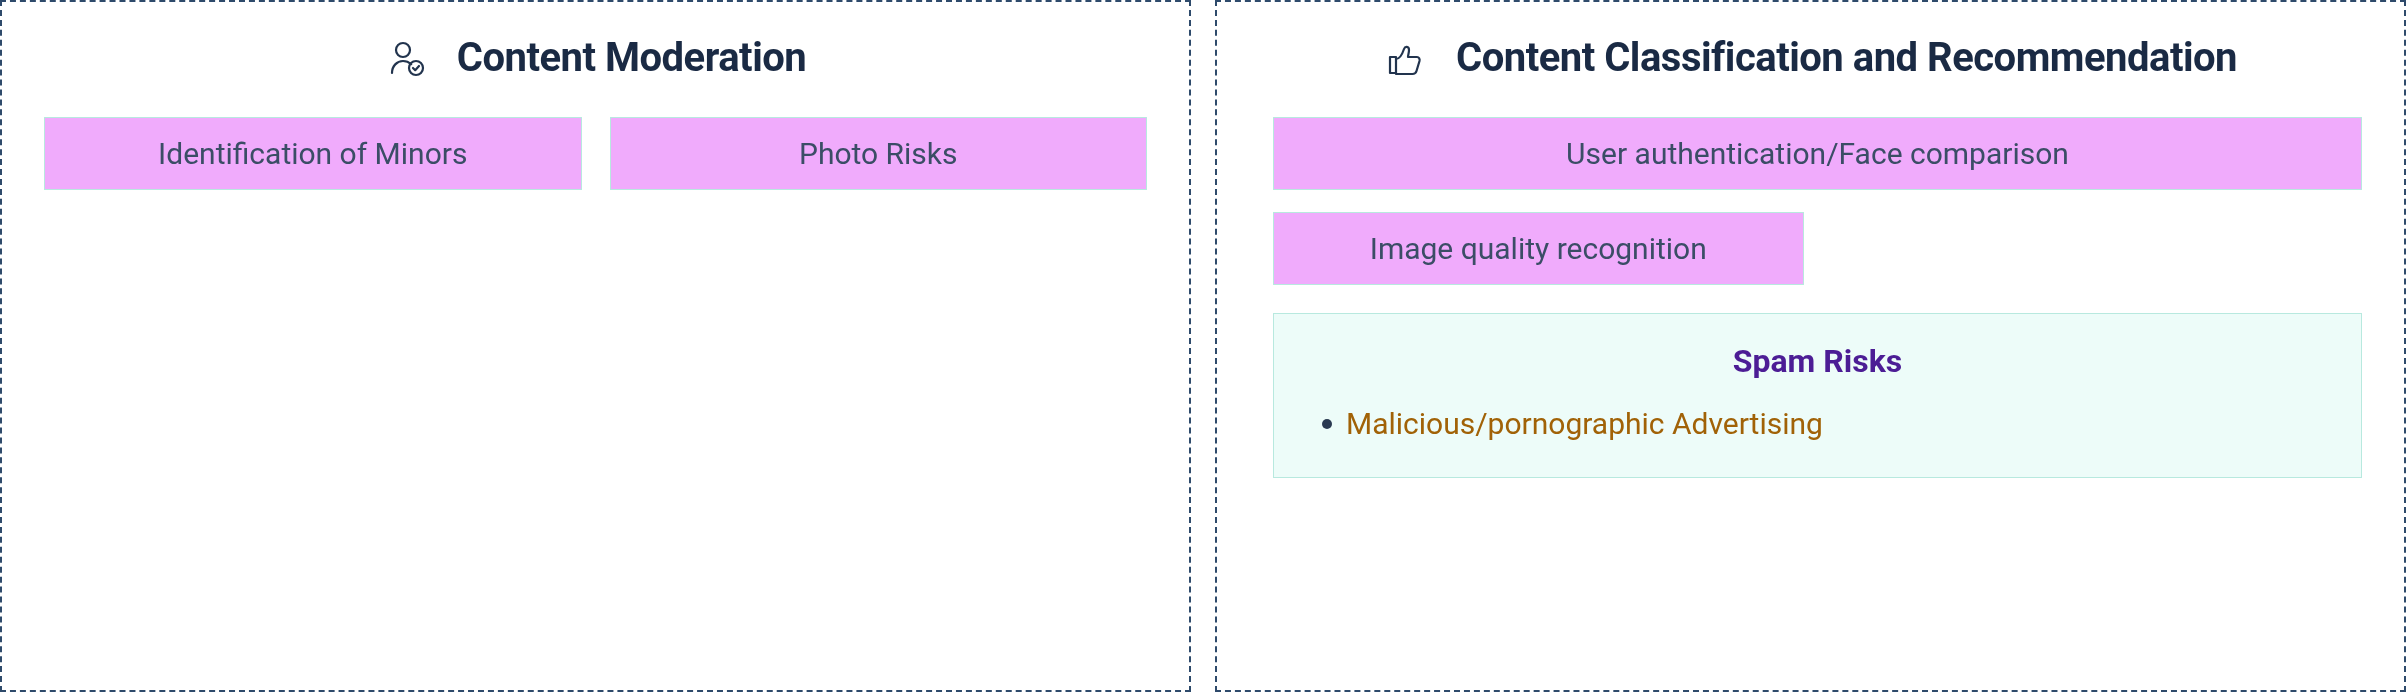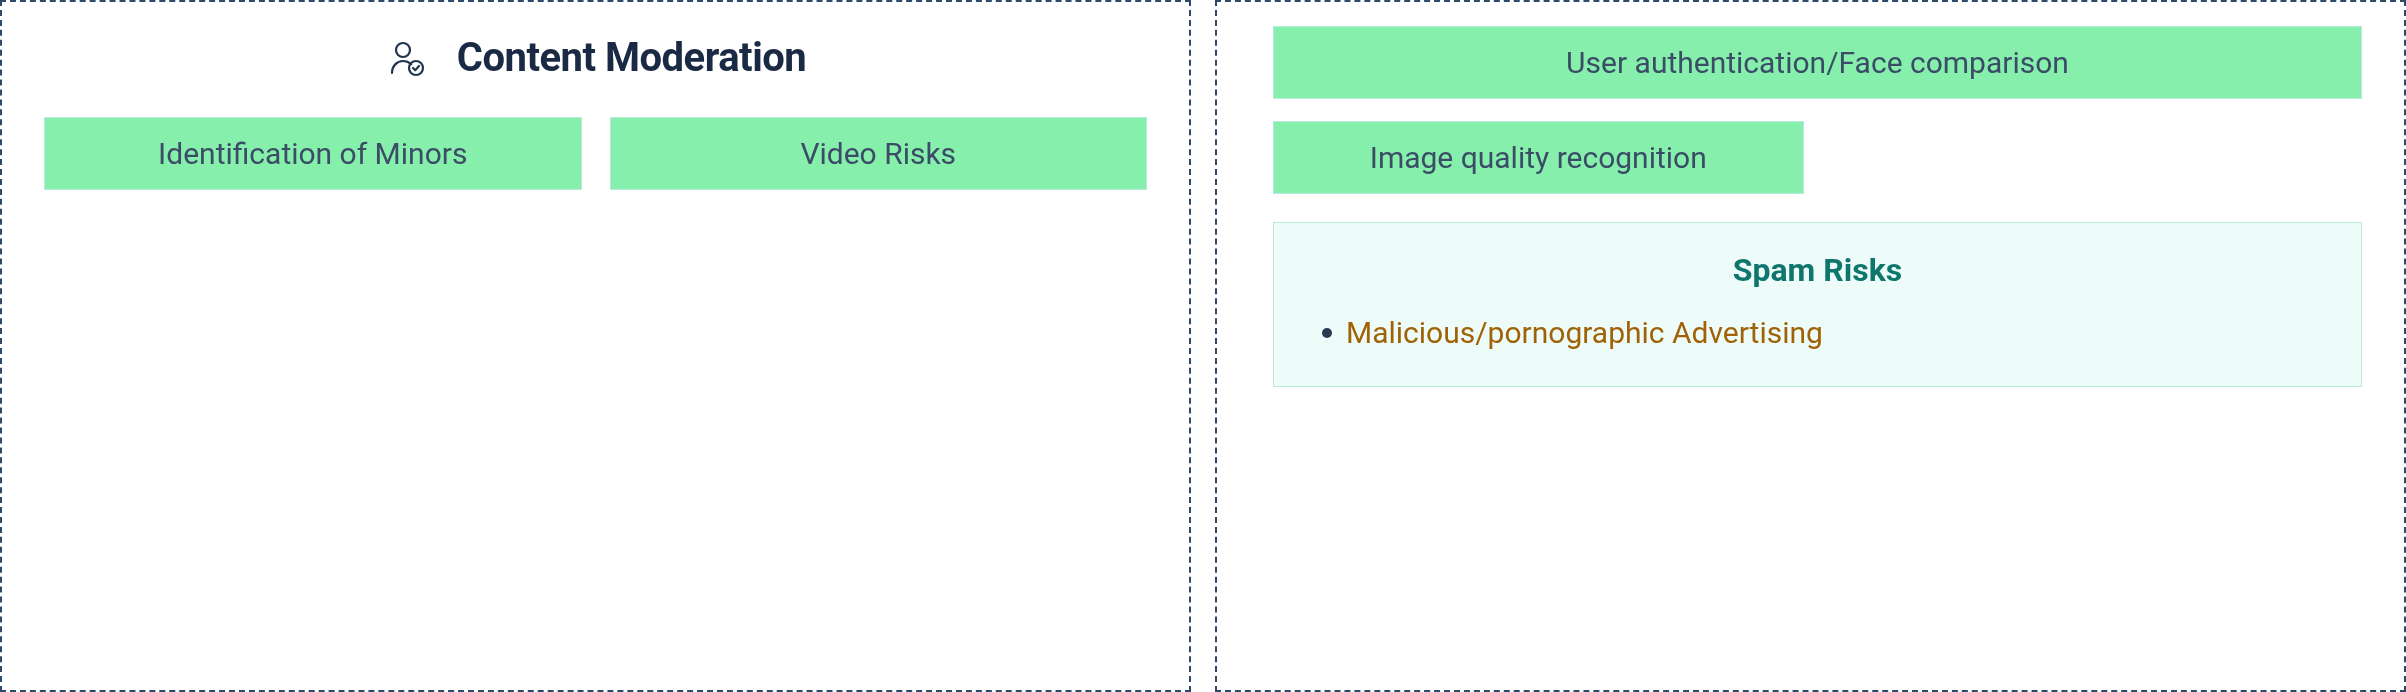--- a/index.html
+++ b/index.html
@@ -42,21 +42,21 @@
       font-weight: 700;
       color: #1a2a44;
       letter-spacing: -0.5px;
     }
     .grid-2 {
       display: grid;
       grid-template-columns: 1fr 1fr;
       gap: 22px 28px;
     }
     .box {
-      background: #86efac;
+      background: #f0abfc;
       border: 1.5px solid #b8e9df;
       padding: 18px 24px;
       display: flex;
       align-items: center;
       justify-content: center;
       color: #3b4d66;
       font-size: 30px;
       font-weight: 400;
       text-align: center;
       min-height: 66px;
@@ -64,21 +64,21 @@
     .spam-box {
       background: #edfcf9;
       border: 1.5px solid #b8e9df;
       padding: 28px 48px 36px 48px;
       margin-top: 6px;
     }
     .spam-box h3 {
       text-align: center;
       font-size: 32px;
       font-weight: 700;
-      color: #0f766e;
+      color: #4c1d95;
       margin-bottom: 26px;
     }
     .spam-list {
       display: flex;
       justify-content: space-between;
       gap: 60px;
       list-style: none;
     }
     .spam-list li {
       color: #a16207;
@@ -112,25 +112,34 @@
         <circle cx="18" cy="13" r="7"></circle>
         <path d="M7 36c0-7 5-12 11-12 3.2 0 6 1.2 8.2 3.2"></path>
         <circle cx="31" cy="31" r="7"></circle>
         <path d="M28 31l2.2 2.2L34 29"></path>
       </svg>
     </span>
     <h2>Content Moderation</h2>
   </div>
   <div class="grid-2">
     <div class="box">Identification of Minors</div>
-    <div class="box">Video Risks</div>
+    <div class="box">Photo Risks</div>
   </div>
 </div>
 
 <div class="panel">
+  <div class="panel-header">
+    <span class="icon">
+      <svg width="42" height="42" viewBox="0 0 42 42" fill="none" stroke="currentColor" stroke-width="2.2" stroke-linecap="round" stroke-linejoin="round">
+        <path d="M12 20v16H6V20h6z"></path>
+        <path d="M12 22c4 0 6-4 8-10 1-3 5-3 5 1 0 3-1 5-1 7h9c2 0 3 2 2.5 4l-3 10c-.6 2-2 3-4 3H12"></path>
+      </svg>
+    </span>
+    <h2>Content Classification and Recommendation</h2>
+  </div>
   <div class="col-flex">
     <div class="box">User authentication/Face comparison</div>
     <div class="grid-2">
       <div class="box">Image quality recognition</div>
     </div>
     <div class="spam-box">
       <h3>Spam Risks</h3>
       <ul class="spam-list">
         <li>Malicious/pornographic Advertising</li>
       </ul>

